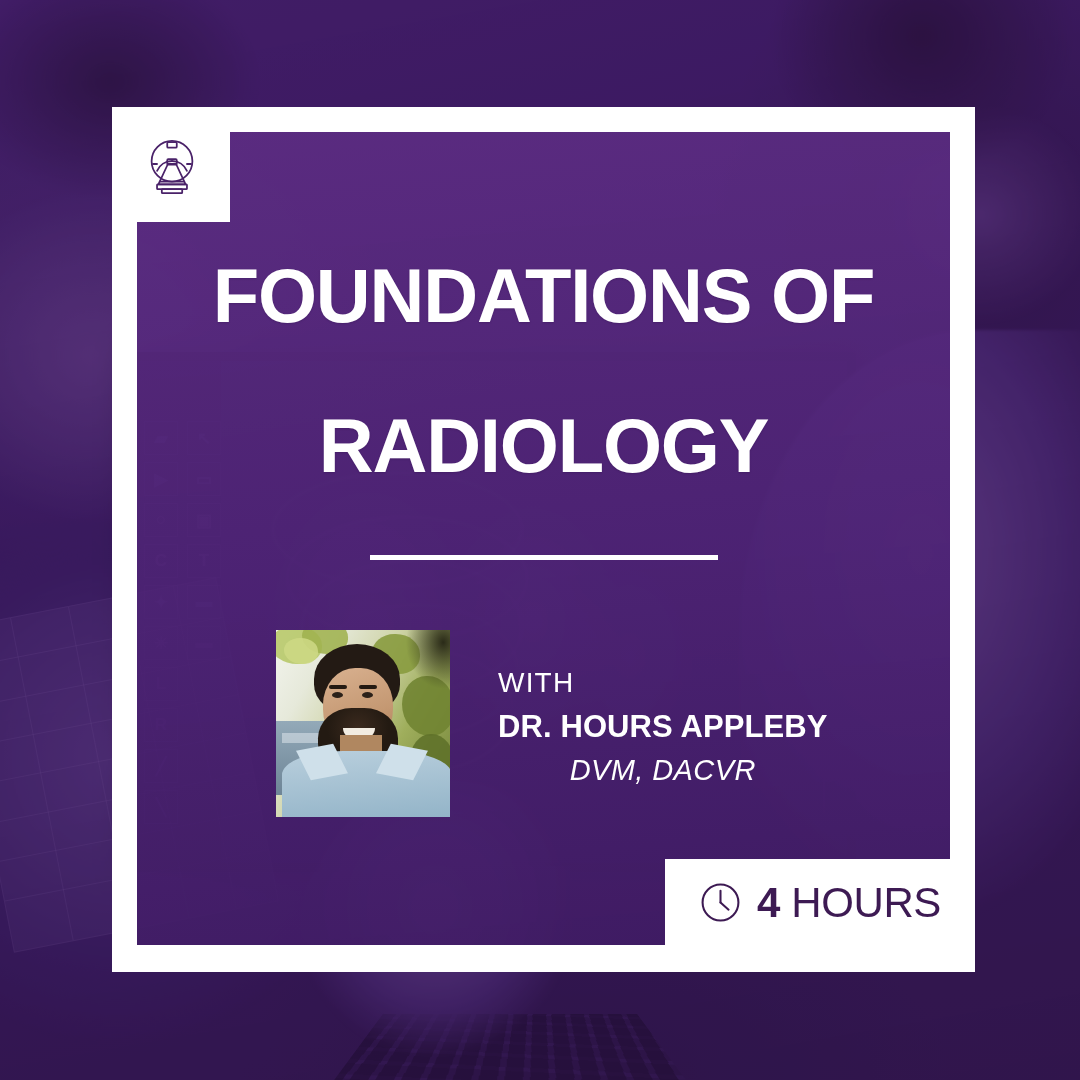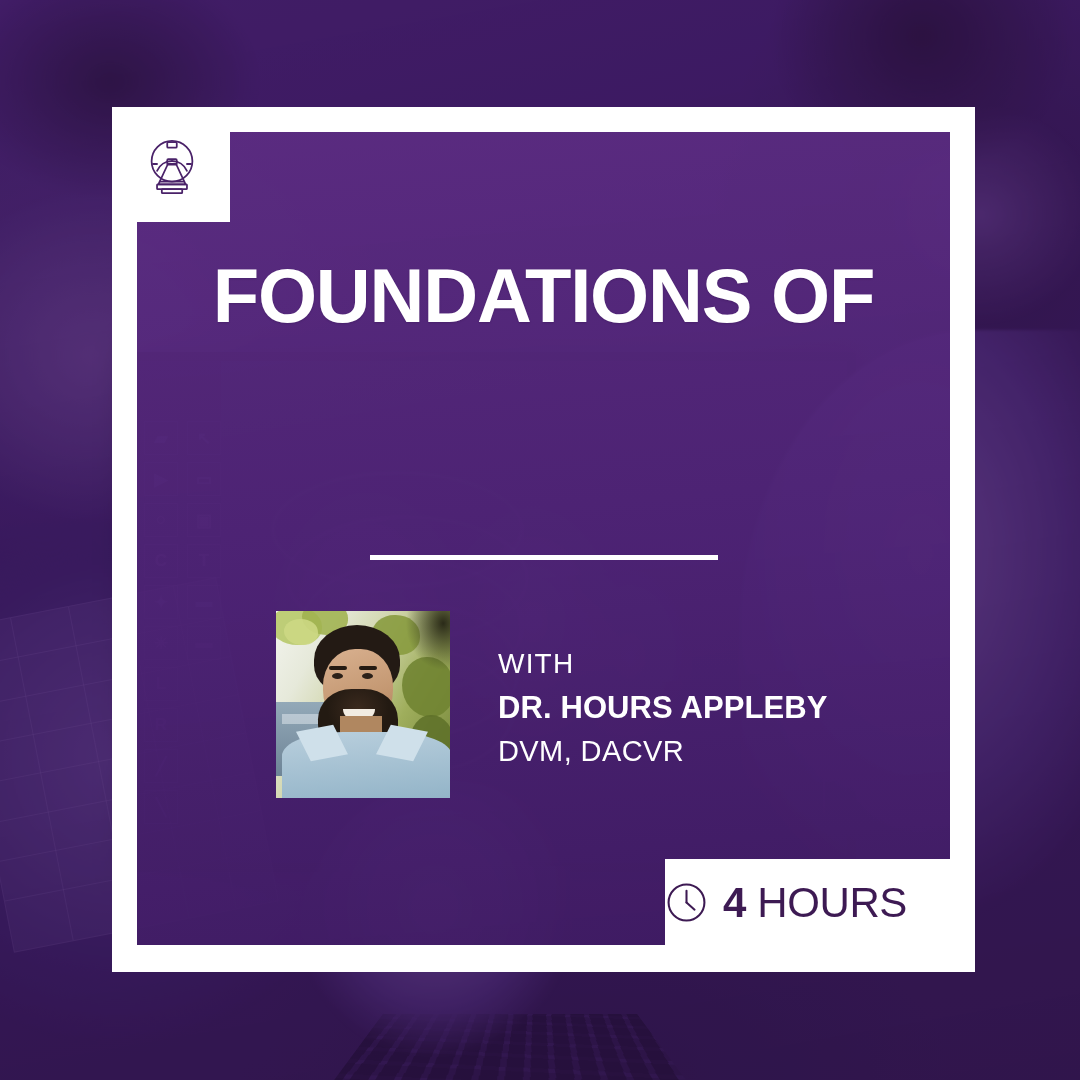--- a/index.html
+++ b/index.html
@@ -176,21 +176,21 @@
     letter-spacing:-1.2px;
     text-shadow:0 1px 2px rgba(35,12,58,.22);
     padding:0 20px;
   }
 
   #title-divider {
     position:absolute; left:233px; top:423px; width:348px; height:5px;
     background:#ffffff;
   }
 
-  #presenter { position:absolute; left:139px; top:479px; width:600px; height:200px; }
+  #presenter { position:absolute; left:139px; top:498px; width:600px; height:200px; }
   #presenter-photo {
     position:absolute; left:0; top:0; width:174px; height:187px;
     overflow:hidden; background:#6e7f5a;
   }
   
   .ph-sky { position:absolute; left:0; top:0; width:100%; height:100%;
     background:linear-gradient(120deg,#f3f4ee 0%, #e6e9da 22%, #cfd4a8 44%, #9fae5c 66%, #6e7f35 100%); }
   .ph-leaf {
     position:absolute; border-radius:48% 52% 45% 55%;
     background:#8fa142; opacity:.88;
@@ -243,27 +243,27 @@
   }
   .ph-collar-l { left:26px; transform:skewX(18deg) rotate(-10deg); }
   .ph-collar-r { left:106px; transform:skewX(-18deg) rotate(10deg); }
   .ph-neck {
     position:absolute; left:64px; bottom:52px; width:42px; height:30px; background:#b08760;
   }
 
   #presenter-text { position:absolute; left:222px; top:34px; color:#ffffff; }
   #with-label { font-size:28px; font-weight:400; letter-spacing:1.2px; line-height:1.35; }
   #presenter-name { font-size:31px; font-weight:700; letter-spacing:.1px; line-height:1.38; margin-top:4px; }
-  #presenter-credentials { font-size:29px; font-weight:400; letter-spacing:.4px; line-height:1.35; margin-top:2px; }
+  #presenter-credentials { font-size:29px; font-style:italic; font-weight:400; letter-spacing:.4px; line-height:1.35; margin-top:2px;text-align:center; }
 
   
   #hours-badge {
     position:absolute; left:665px; top:860px; width:310px; height:85px;
     background:#ffffff; z-index:14;
-    display:flex; align-items:center; justify-content:flex-start; gap:15px;
+    display:flex; align-items:center; justify-content:center; gap:15px;
   }
   #clock-icon { width:43px; height:43px; flex:0 0 auto; }
   #hours-text {
     color:#3D1A53; font-size:42px; line-height:1; letter-spacing:-.4px;
     white-space:nowrap;
   }
   #hours-text .num { font-weight:700; }
   #hours-text .unit { font-weight:400; }
 </style>
 </head>
@@ -364,20 +364,21 @@
     <rect x="28" y="80" width="44" height="7" rx="1"></rect>
     <rect x="35" y="87" width="30" height="6" rx="1"></rect>
   </svg>
 </div>
 
 <div id="content">
 
   <h1 id="title">
     <span>FOUNDATIONS OF</span><br>
     <br>
+    <span>RADIOLOGY</span>
   </h1>
 
   <div id="title-divider"></div>
 
   <div id="presenter">
 
     <div id="presenter-photo">
       <div class="ph-sky"></div>
       <div class="ph-leaf" style="left:-6px;top:-4px;width:52px;height:38px;background:#b6c766;"></div>
       <div class="ph-leaf" style="left:26px;top:-10px;width:46px;height:34px;background:#9fb24e;"></div>

